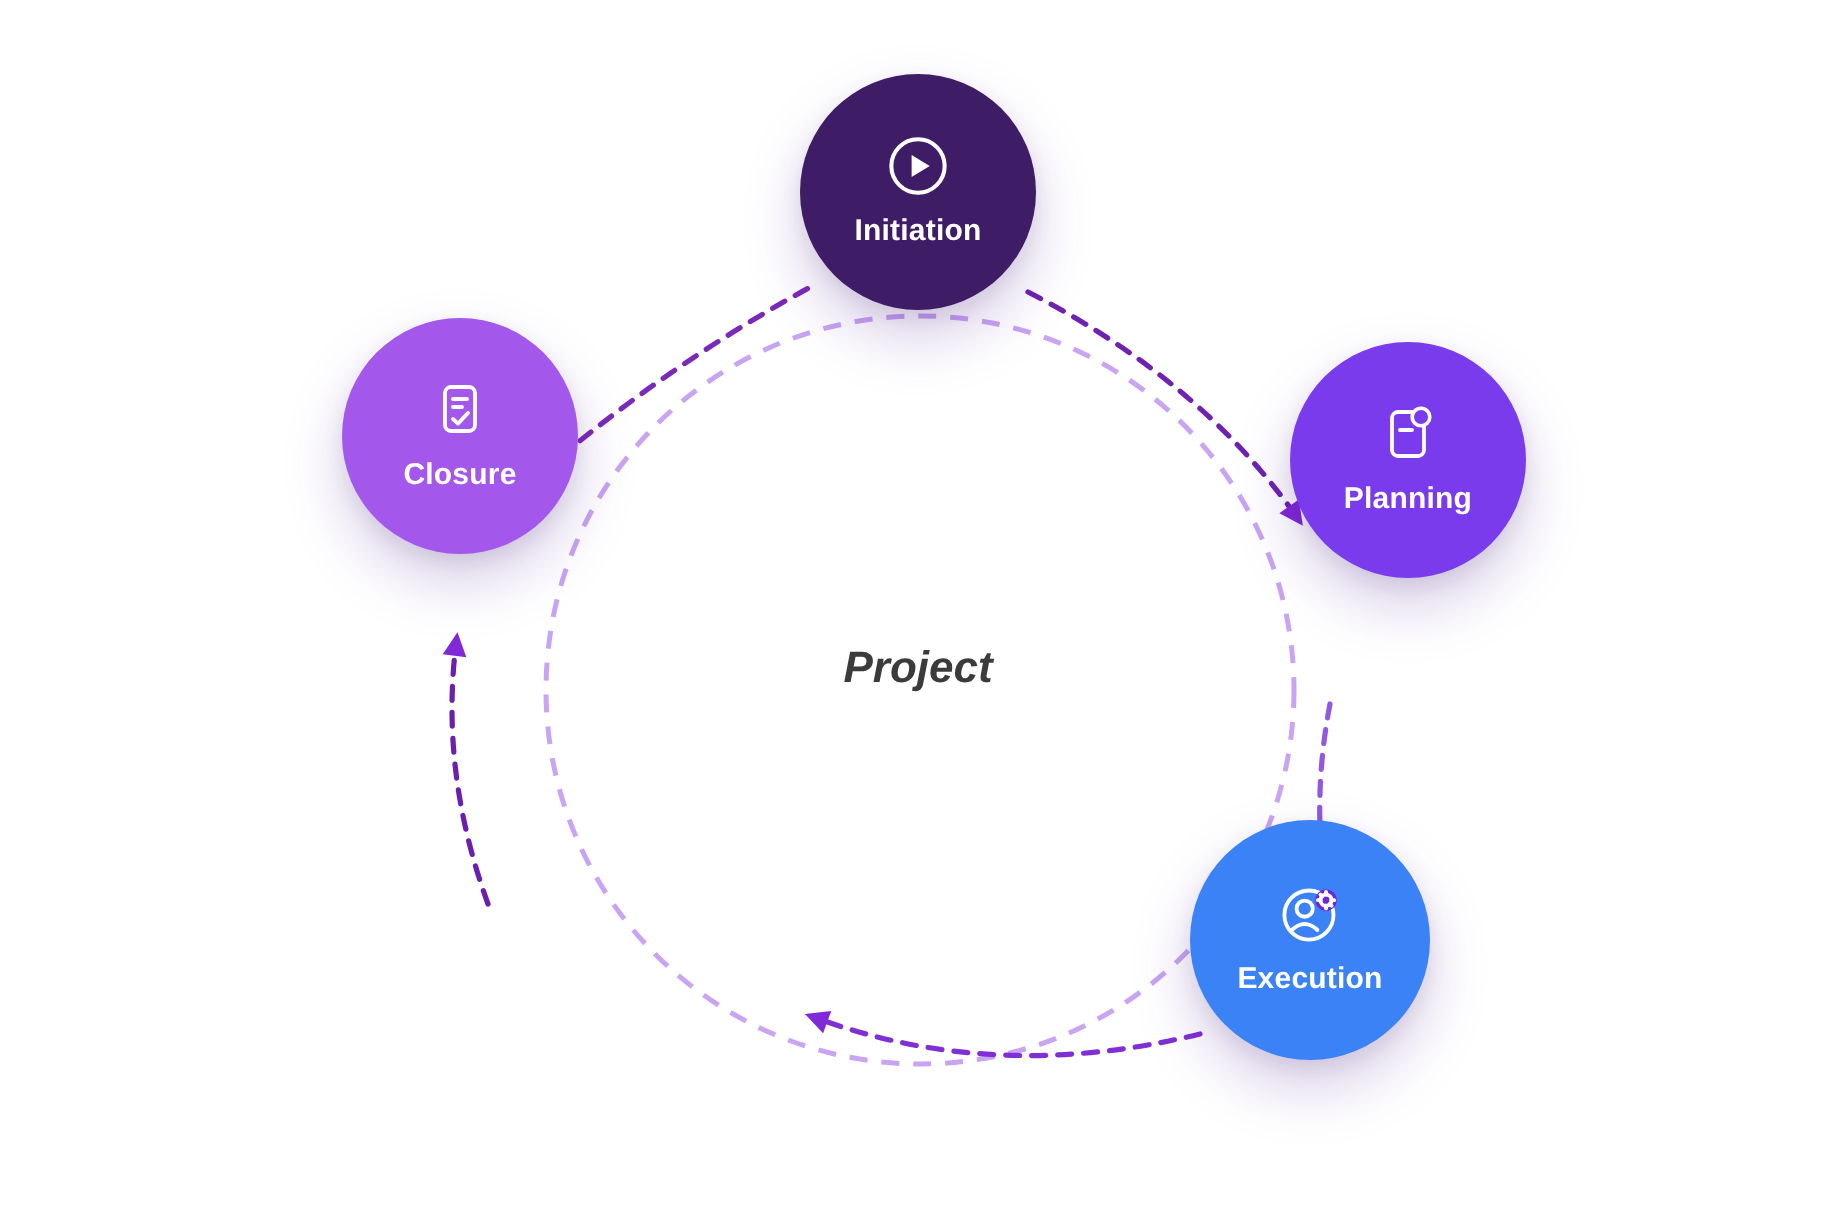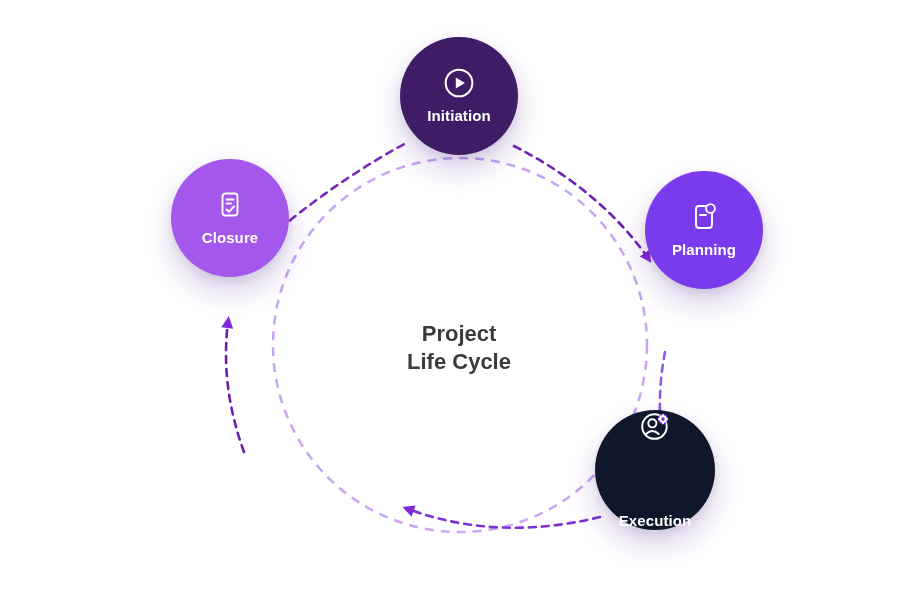--- a/index.html
+++ b/index.html
@@ -21,21 +21,21 @@
   .node .label{
     font-size:15px;font-weight:bold;line-height:19px;letter-spacing:.1px;
   }
   #node-initiation{left:400px;top:37px;}
   #node-planning{left:645px;top:171px;}
   #node-execution{left:595px;top:410px;width:120px;height:120px;}
   #node-monitoring{left:225px;top:441px;}
   #node-closure{left:171px;top:159px;}
   .center-title{
     position:absolute;z-index:2;left:339px;top:320px;width:240px;
-    text-align:center;font-size:22px;font-weight:bold;line-height:28px;
+    text-align:center;font-size:22px;font-weight:bold;line-height:28px;font-style:italic;
   }
   .center-title span{display:block;}
 </style>
 </head>
 <body>
 
 <div class="stage">
 
   <svg class="connectors" width="918" height="607" viewBox="0 0 918 607">
     <defs>
@@ -71,21 +71,21 @@
     <span class="icon">
       <svg width="30" height="32" viewBox="0 0 30 32" fill="none" stroke="currentColor" stroke-width="1.9" stroke-linecap="round" stroke-linejoin="round">
         <rect x="7" y="5" width="16" height="22" rx="3"></rect>
         <line x1="11" y1="14" x2="17" y2="14"></line>
         <circle cx="21.5" cy="7.5" r="4.4" stroke-width="1.8" fill="#7a3bed"></circle>
       </svg>
     </span>
     <span class="label">Planning</span>
   </div>
 
-  <div class="node" id="node-execution" style="background: #0f172a; color: rgb(255, 255, 255); justify-content: space-between;">
+  <div class="node" id="node-execution" style="background: #3b82f6; color: rgb(255, 255, 255);">
     <span class="icon">
       <svg width="32" height="32" viewBox="0 0 30 30" fill="none" stroke="currentColor" stroke-width="1.8" stroke-linecap="round">
         <circle cx="14.5" cy="15.5" r="11.5"></circle>
         <circle cx="12.5" cy="12.5" r="3.8"></circle>
         <path d="M6.5,22.5 Q12.5,16.8 18.5,22.5"></path>
         <circle cx="22.5" cy="8.5" r="5" stroke="none" fill="#6b26d6"></circle>
         <circle cx="22.5" cy="8.5" r="2.6"></circle>
         <line x1="22.5" y1="4.6" x2="22.5" y2="5.9"></line>
         <line x1="22.5" y1="11.1" x2="22.5" y2="12.4"></line>
         <line x1="18.7" y1="8.5" x2="20" y2="8.5"></line>
@@ -105,16 +105,15 @@
         <line x1="11.5" y1="10.5" x2="18.5" y2="10.5"></line>
         <line x1="11.5" y1="14.5" x2="16" y2="14.5"></line>
         <polyline points="11.5,20.5 14,22.8 19,17.5"></polyline>
       </svg>
     </span>
     <span class="label">Closure</span>
   </div>
 
   <div class="center-title" style="color: rgb(59, 59, 59);">
     <span>Project</span>
-    <span>Life Cycle</span>
   </div>
 
 </div>
 
 </body></html>

